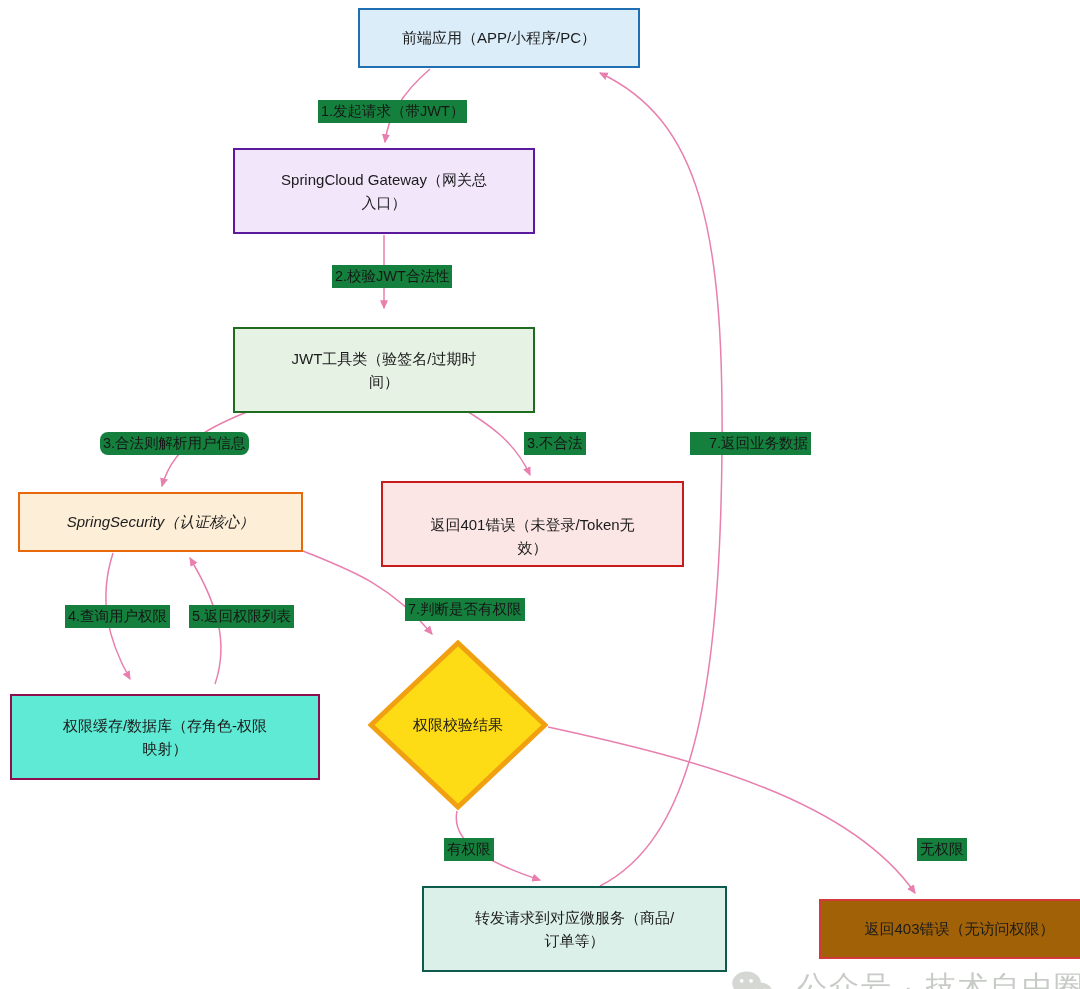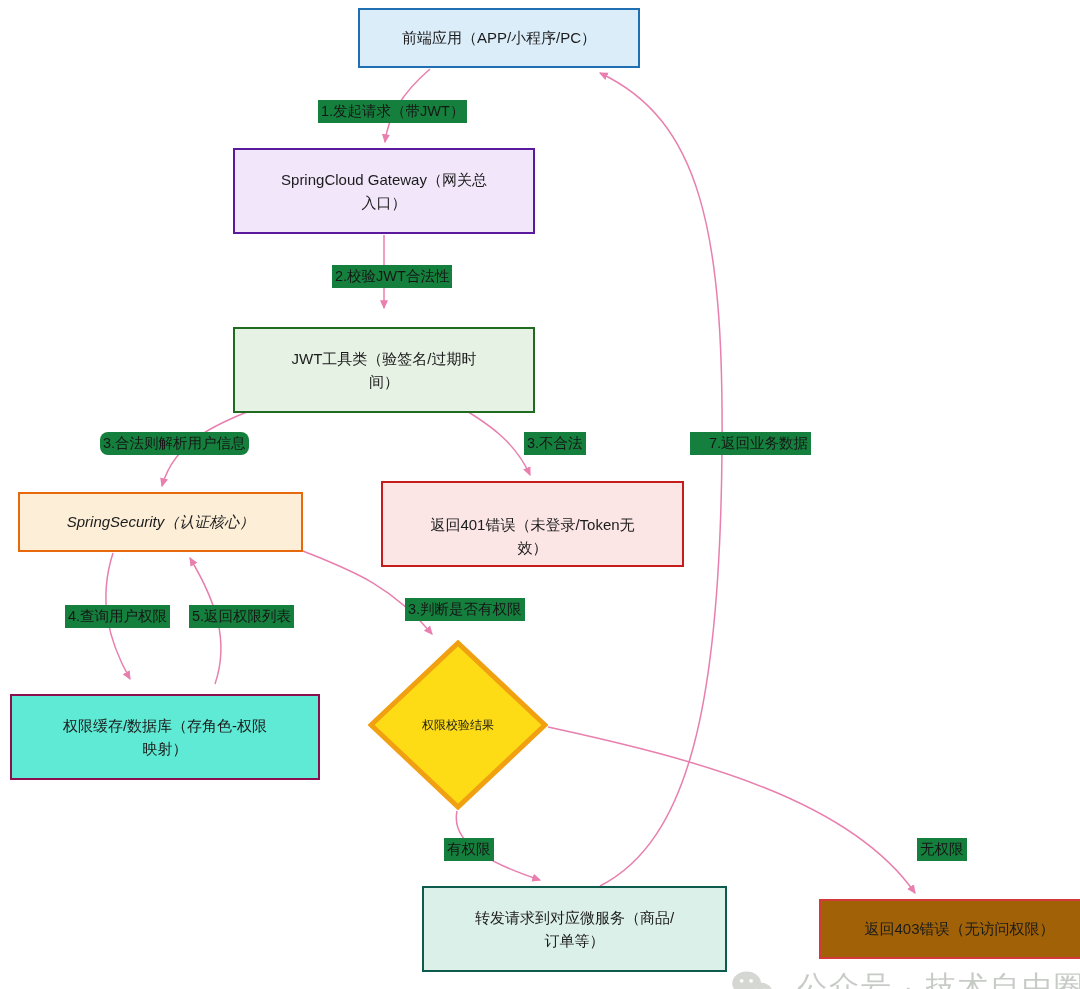--- a/index.html
+++ b/index.html
@@ -88,21 +88,21 @@
   }
   .diamond-text {
     position: absolute;
     left: 0;
     top: 0;
     width: 100%;
     height: 100%;
     display: flex;
     align-items: center;
     justify-content: center;
-    font-size: 12px;
+    font-size: 15px;
     color: #1b1b1b;
     text-align: center;
   }
   .edge-label {
     position: absolute;
     background: #15803d;
     color: #161616;
     font-size: 14.5px;
     line-height: 1.25;
     padding: 2px 3px 3px 3px;
@@ -200,21 +200,21 @@
     <span class="node-label">返回403错误（无访问权限）</span>
   </div>
 
   <div class="edge-label" style="left:294px; top:100px;">1.发起请求（带JWT）</div>
   <div class="edge-label" style="left:308px; top:265px;">2.校验JWT合法性</div>
   <div class="edge-label" style="left:76px; top:432px;border-radius:8px;">3.合法则解析用户信息</div>
   <div class="edge-label" style="left:500px; top:432px;">3.不合法</div>
   <div class="edge-label" style="left:666px; top:432px;padding-left:19px;">7.返回业务数据</div>
   <div class="edge-label" style="left:41px; top:605px;">4.查询用户权限</div>
   <div class="edge-label" style="left:165px; top:605px;">5.返回权限列表</div>
-  <div class="edge-label" style="left:381px; top:598px;">3.判断是否有权限</div>
+  <div class="edge-label" style="left:381px; top:598px;">7.判断是否有权限</div>
   <div class="edge-label" style="left:420px; top:838px;">有权限</div>
   <div class="edge-label" style="left:893px; top:838px;">无权限</div>
 
   <div class="watermark" style="left:730px; top:967px;gap:23px;">
     <svg class="wechat-icon" viewBox="0 0 48 40">
       <ellipse cx="18" cy="15" rx="16" ry="13.2" fill="#9aa296"></ellipse>
       <polygon points="10,25 7,34 15,29" fill="#9aa296"></polygon>
       <circle cx="12.5" cy="12" r="2.1" fill="#ffffff"></circle>
       <circle cx="23" cy="12" r="2.1" fill="#ffffff"></circle>
       <ellipse cx="33" cy="25" rx="13.5" ry="11.2" fill="#9aa296"></ellipse>

